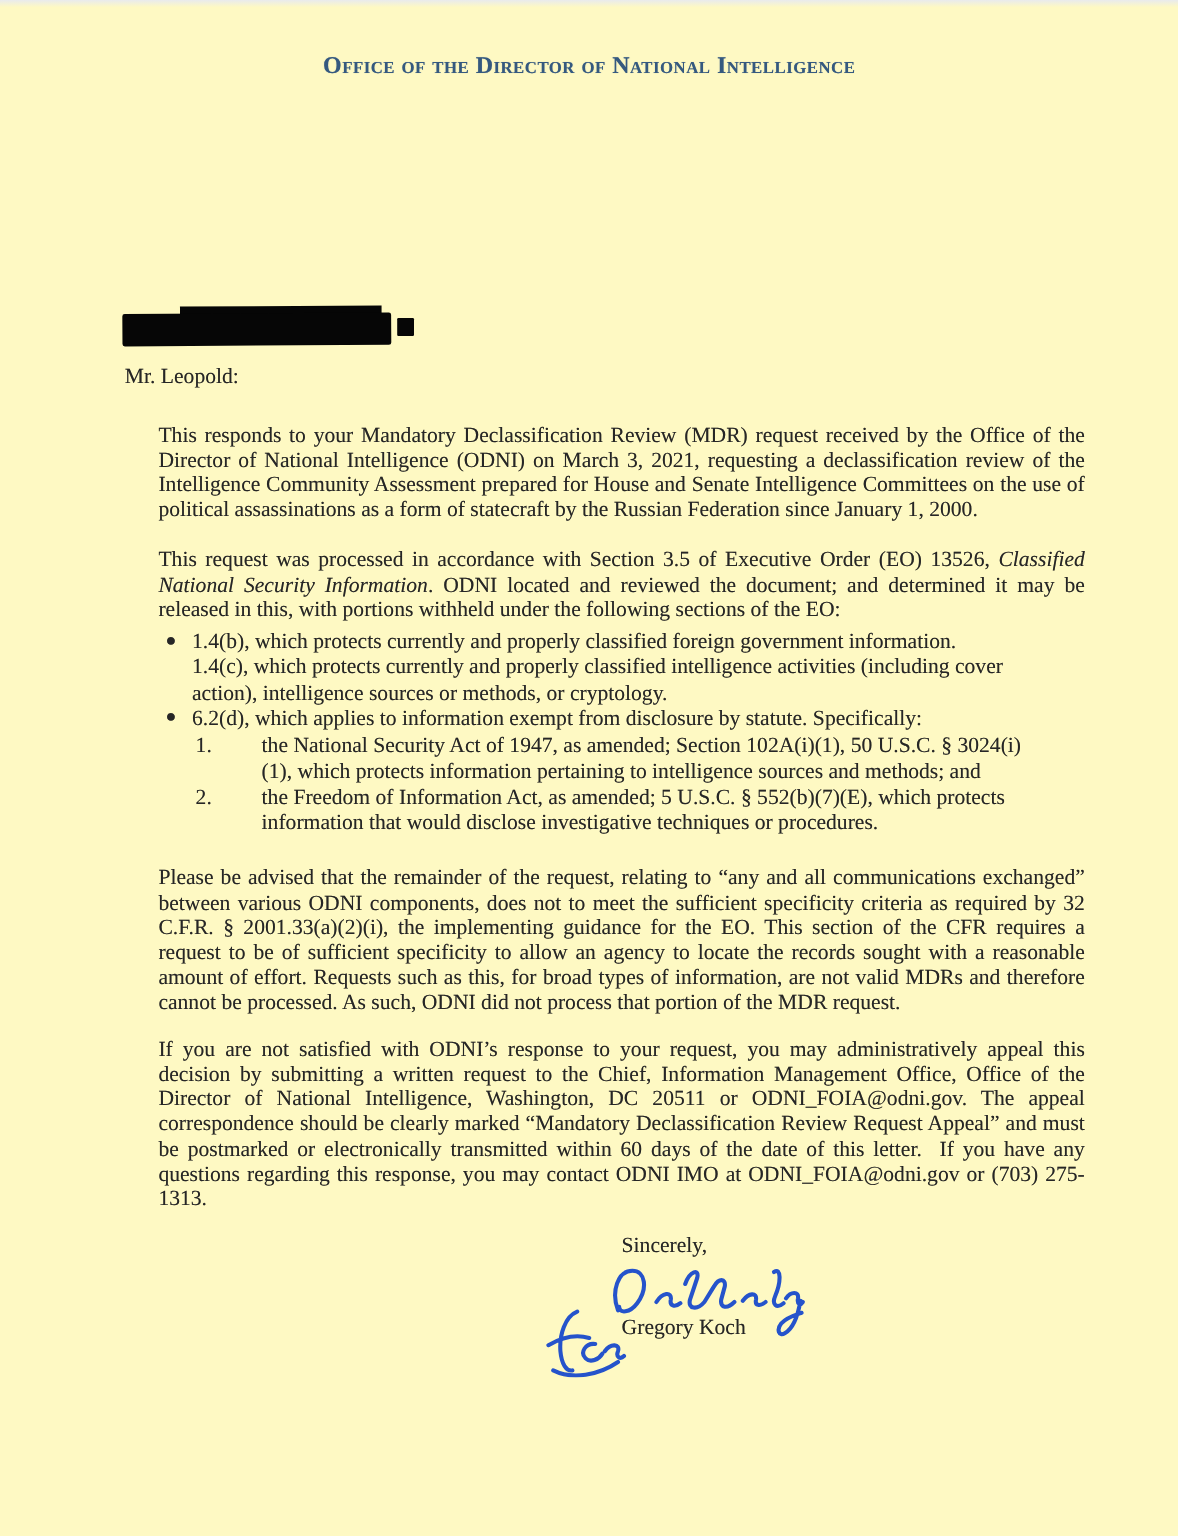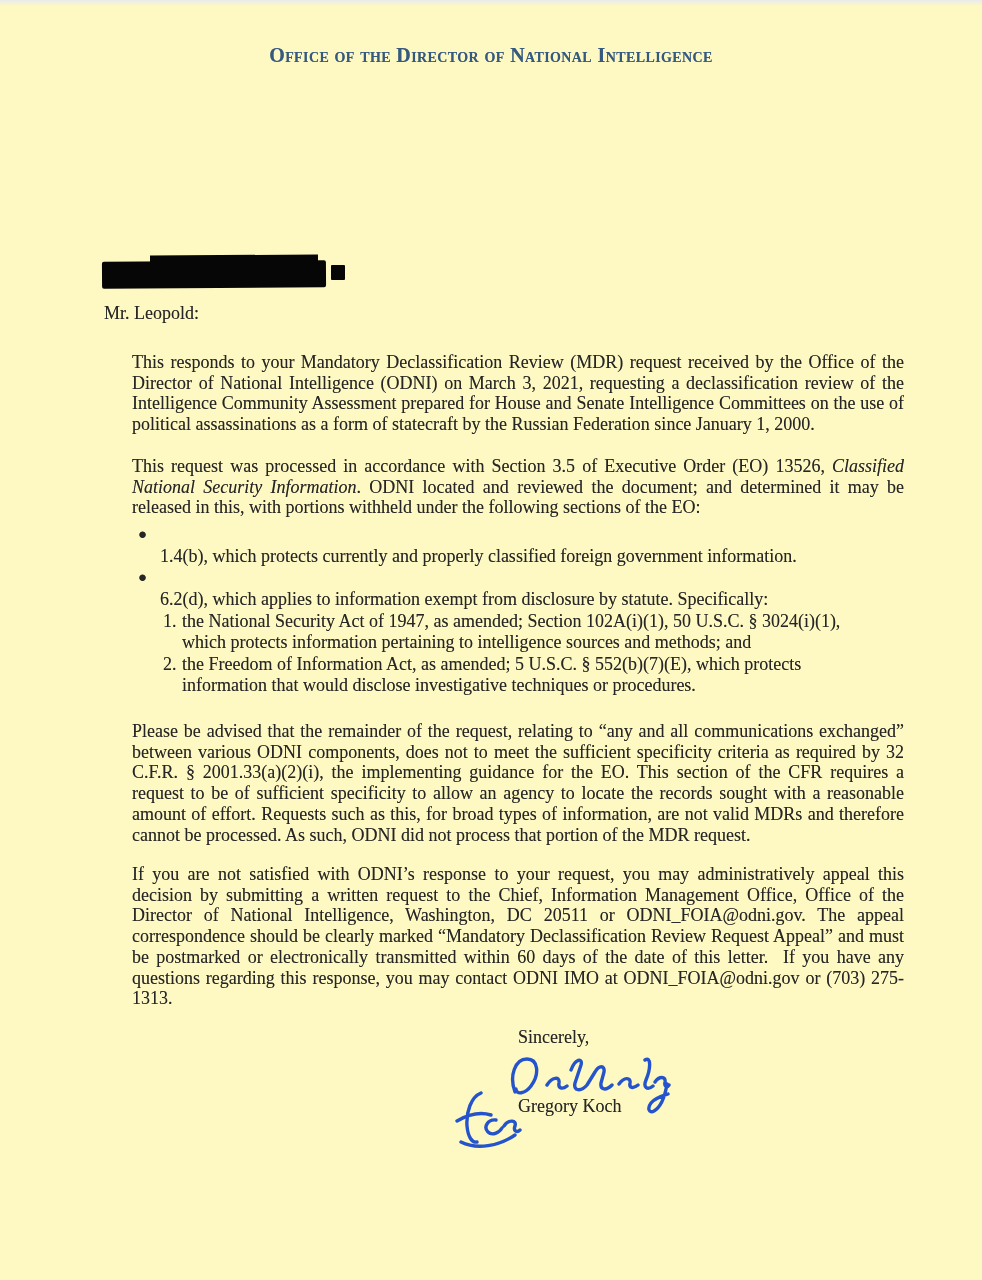--- a/index.html
+++ b/index.html
@@ -73,29 +73,29 @@
   #p2 { top: 456px; }
   #p3 { top: 721px; }
   #p4 { top: 864px; }
   .bullet-list {
     position: absolute; left: 138px; top: 524px; width: 737px;
     font-size: 18px; line-height: 21.4px;
     text-shadow: 0 0 0.5px rgba(0,0,0,0.35);
   }
   .bullet-row { display: flex; }
   .bullet-row .marker { width: 22px; flex: 0 0 22px; font-size: 15px; }
-  .bullet-row .btext { flex: 1; margin-top: 22px; }
+  .bullet-row .btext { flex: 1; }
   .numbered-list {
     position: absolute; left: 163px; top: 611px; width: 712px;
     font-size: 18px; line-height: 21.3px;
     text-shadow: 0 0 0.5px rgba(0,0,0,0.35);
   }
   .numbered-row { display: flex; }
   .numbered-row .marker { width: 19px; flex: 0 0 19px; }
-  .numbered-row .ntext { flex: 1; }
+  .numbered-row .ntext { flex: 1; margin-left: 36px; }
   .valediction {
     position: absolute; left: 518px; top: 1027px;
     font-size: 18px; text-shadow: 0 0 0.5px rgba(0,0,0,0.35);
   }
   .signature-svg { position: absolute; left: 503px; top: 1046px; }
   .for-svg { position: absolute; left: 449px; top: 1090px; }
   .signer-name {
     position: absolute; left: 518px; top: 1096px;
     font-size: 18px; text-shadow: 0 0 0.5px rgba(0,0,0,0.35);
   }
@@ -126,20 +126,24 @@
   <div class="salutation">Mr. Leopold:</div>
 
   <div class="para" id="p1">This responds to your Mandatory Declassification Review (MDR) request received by the Office of the Director of National Intelligence (ODNI) on March 3, 2021, requesting a declassification review of the Intelligence Community Assessment prepared for House and Senate Intelligence Committees on the use of political assassinations as a form of statecraft by the Russian Federation since January 1, 2000.</div>
 
   <div class="para" id="p2"><span>This request was processed in accordance with Section 3.5 of Executive Order (EO) 13526, </span><span class="italic">Classified National Security Information</span><span>. ODNI located and reviewed the document; and determined it may be released in this, with portions withheld under the following sections of the EO:</span></div>
 
   <div class="bullet-list">
     <div class="bullet-row">
       <span class="marker">●</span>
       <span class="btext">1.4(b), which protects currently and properly classified foreign government information.</span>
+    </div>
+    <div class="bullet-row">
+      <span class="marker"></span>
+      <span class="btext">1.4(c), which protects currently and properly classified intelligence activities (including cover action), intelligence sources or methods, or cryptology.</span>
     </div>
     <div class="bullet-row">
       <span class="marker">●</span>
       <span class="btext">6.2(d), which applies to information exempt from disclosure by statute. Specifically:</span>
     </div>
   </div>
 
   <div class="numbered-list">
     <div class="numbered-row">
       <span class="marker">1.</span>

